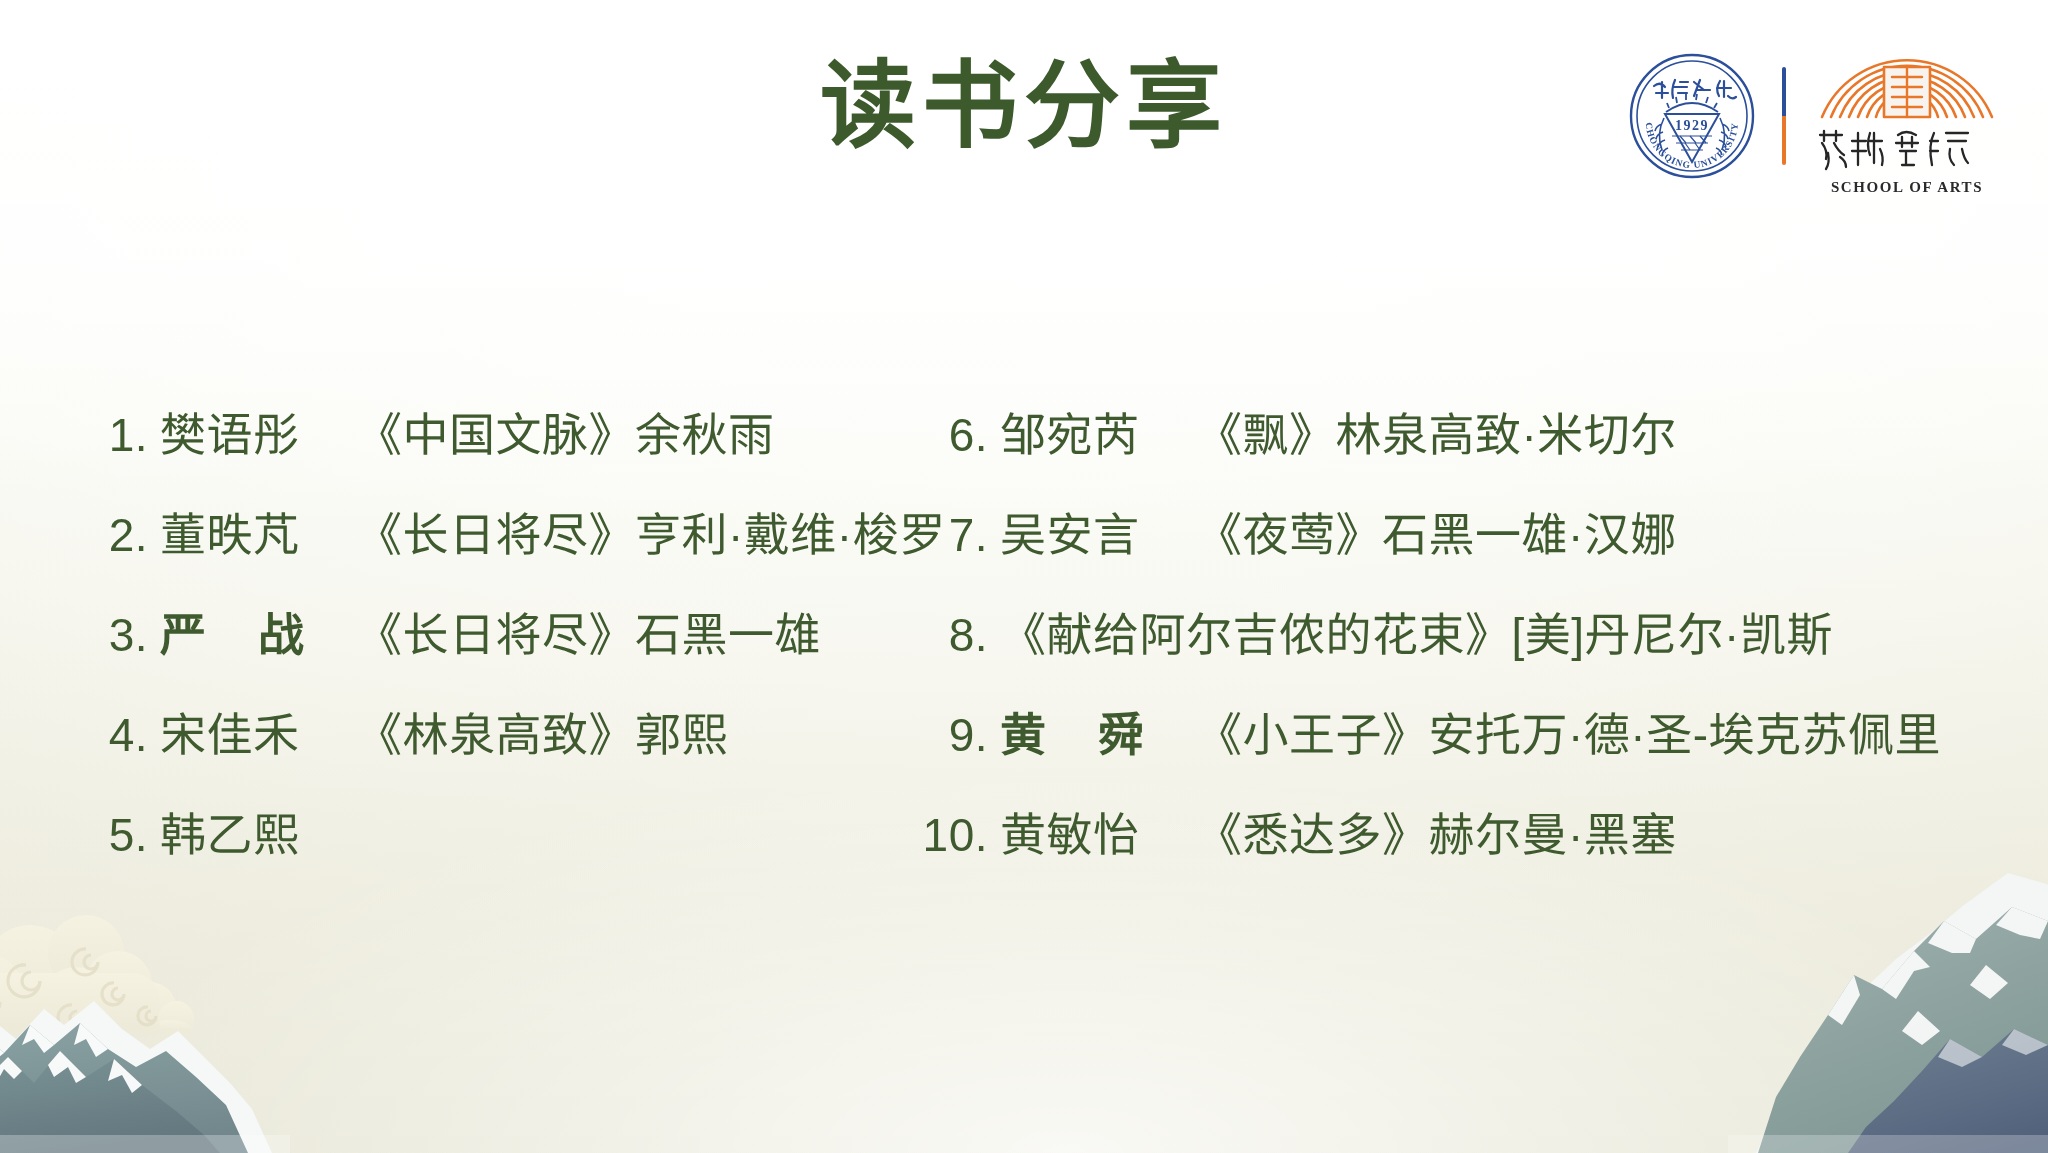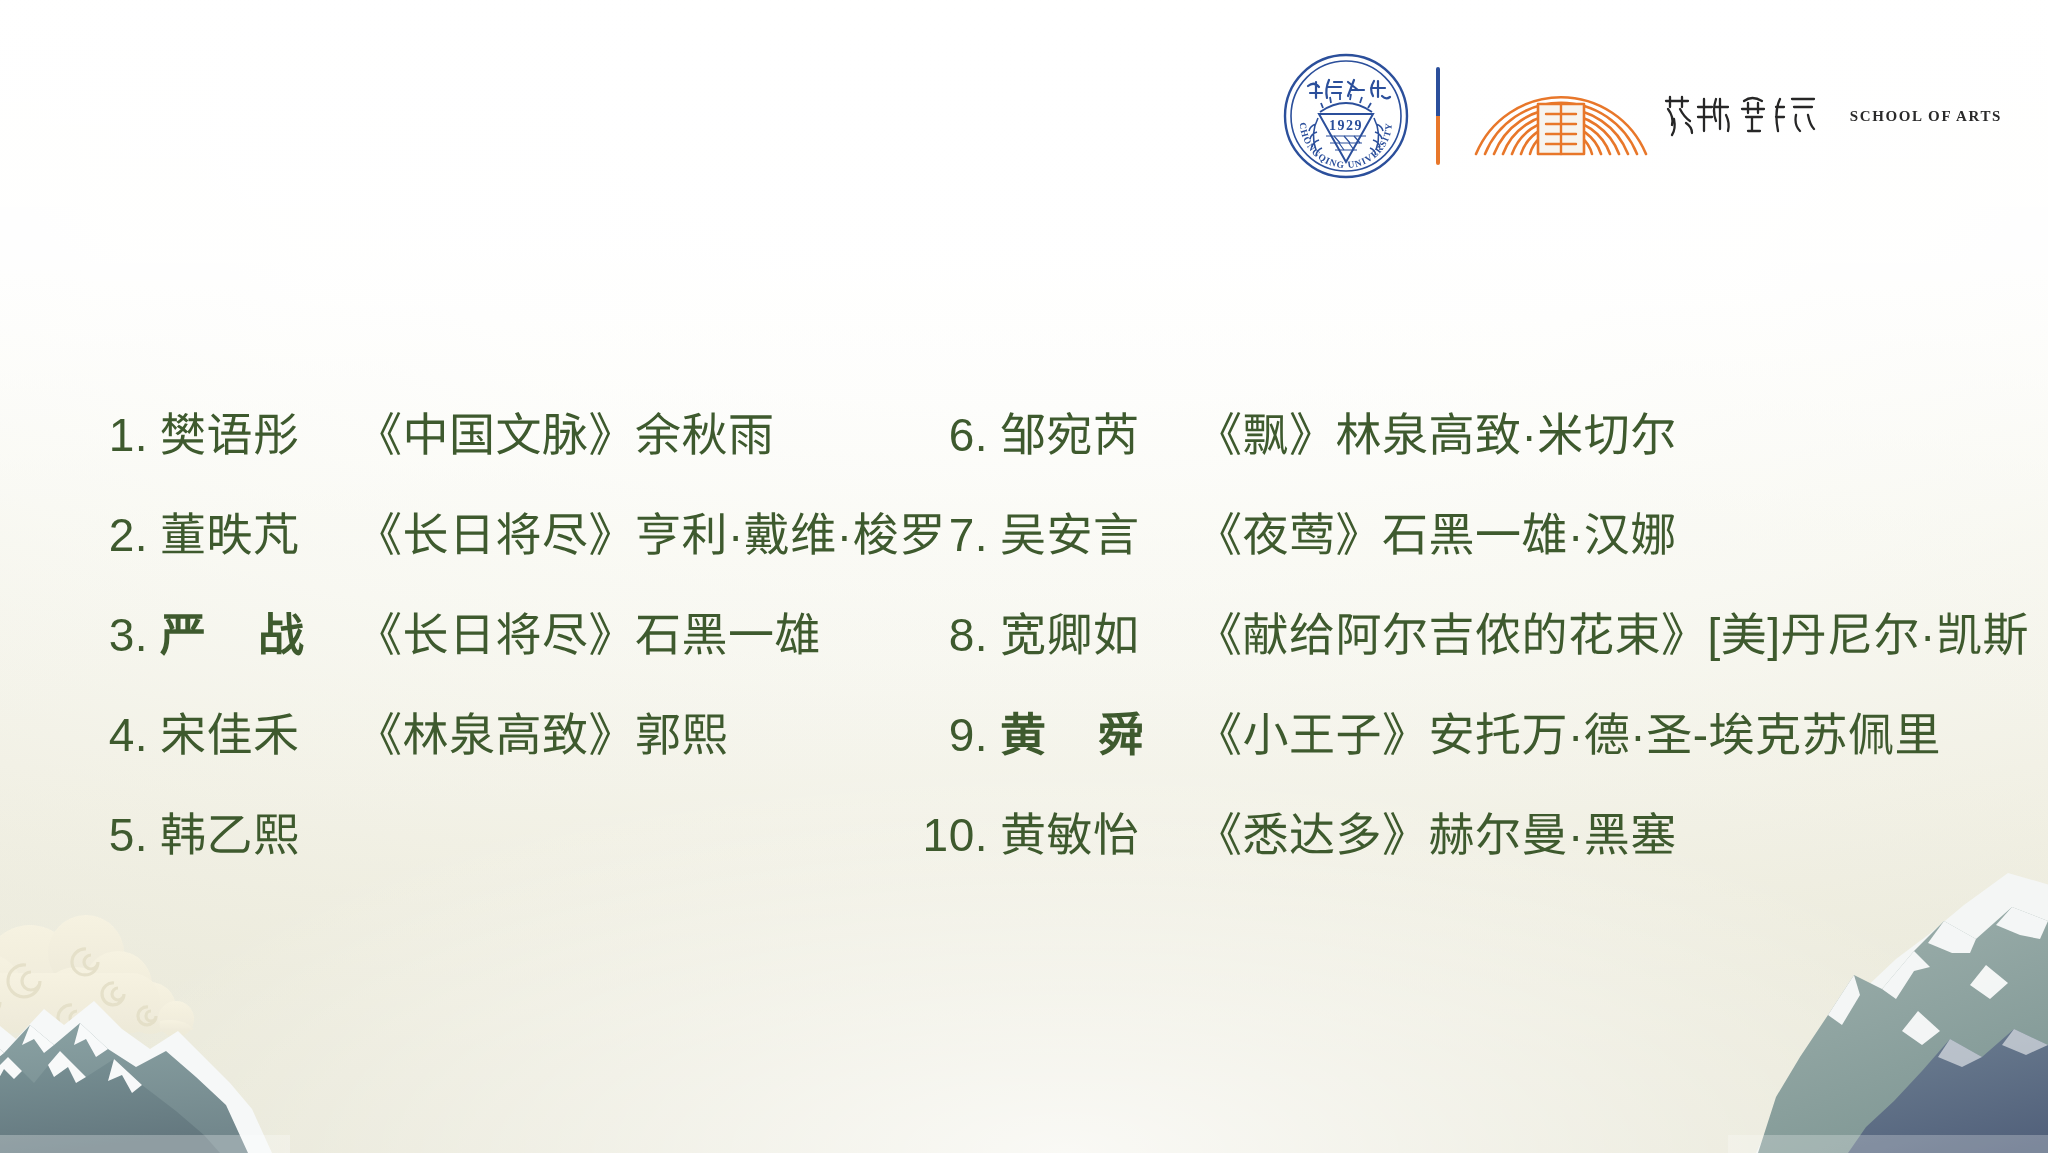--- a/index.html
+++ b/index.html
@@ -70,21 +70,21 @@
     gap: 26px;
     height: 140px;
   }
   .logo-cqu { width: 128px; height: 128px; display: block; }
   .logo-sep {
     width: 4px;
     height: 98px;
     border-radius: 2px;
     background: linear-gradient(180deg, #2b4f9b 0%, #2b4f9b 50%, #e8772a 50%, #e8772a 100%);
   }
-  .logo-arts { display: flex; flex-direction: row; align-items: center; gap: 2px; }
+  .logo-arts { display: flex; flex-direction: column; align-items: center; gap: 2px; }
   .logo-arts svg { display: block; }
   .arts-en {
     font-size: 15px;
     font-weight: 700;
     letter-spacing: 1.6px;
     color: #2a2a2a;
     font-family: "Liberation Serif", "DejaVu Serif", serif;
   }
 
   
@@ -227,20 +227,21 @@
     </g>
 
     <path fill="url(#mtnR2)" d="M740 310 L740 180 L700 202 L666 186 L634 214 L602 196 L574 228 L546 258 L518 284 L500 310 Z"></path>
     <g fill="#ffffff" opacity="0.55">
       <path d="M700 202 L666 186 L654 202 L678 212 Z"></path>
       <path d="M634 214 L602 196 L590 214 L614 224 Z"></path>
     </g>
     <path fill="#ffffff" opacity="0.25" d="M380 292 L740 292 L740 310 L380 310 Z"></path>
   </svg>
 
+  <div class="slide-title">读书分享</div>
 
   <div class="logo-bar">
 
     <svg class="logo-cqu" viewBox="0 0 128 128" xmlns="http://www.w3.org/2000/svg">
       <circle cx="64" cy="64" r="61" fill="none" stroke="#2b4f9b" stroke-width="2.4"></circle>
       <circle cx="64" cy="64" r="55" fill="none" stroke="#2b4f9b" stroke-width="1.6"></circle>
 
       <g stroke="#2b4f9b" stroke-width="2.2" fill="none" stroke-linecap="round">
         <path d="M26 34 q6 -5 11 1 M28 41 h12 M34 30 v16"></path>
         <path d="M47 28 q-4 9 -2 18 M45 35 h14 M50 41 h9 M52 30 h8"></path>
@@ -343,21 +344,20 @@
       <span class="bi-reader">邹宛芮</span>
       <span class="bi-book">《飘》林泉高致·米切尔</span>
     </div>
     <div class="book-item col-right">
       <span class="bi-index">7.</span>
       <span class="bi-reader">吴安言</span>
       <span class="bi-book">《夜莺》石黑一雄·汉娜</span>
     </div>
     <div class="book-item col-right">
       <span class="bi-index">8.</span>
-      <span class="bi-reader">宽卿如</span>
       <span class="bi-book">《献给阿尔吉侬的花束》[美]丹尼尔·凯斯</span>
     </div>
     <div class="book-item col-right">
       <span class="bi-index">9.</span>
       <span class="bi-reader spaced">黄舜</span>
       <span class="bi-book">《小王子》安托万·德·圣-埃克苏佩里</span>
     </div>
     <div class="book-item col-right">
       <span class="bi-index">10.</span>
       <span class="bi-reader">黄敏怡</span>

